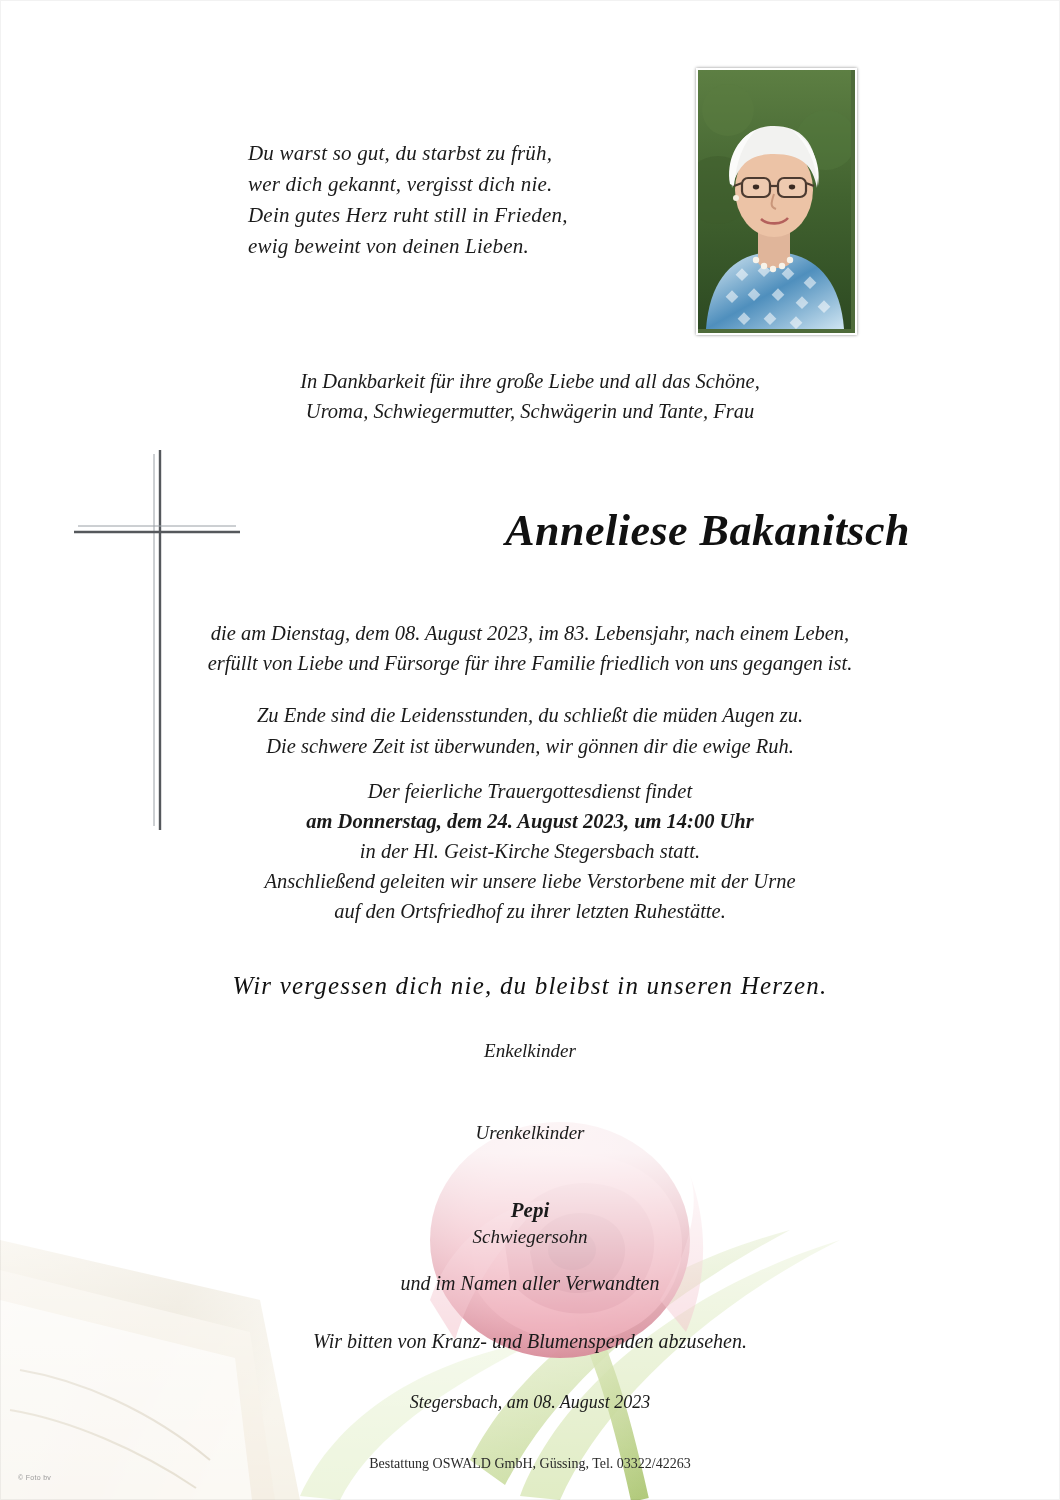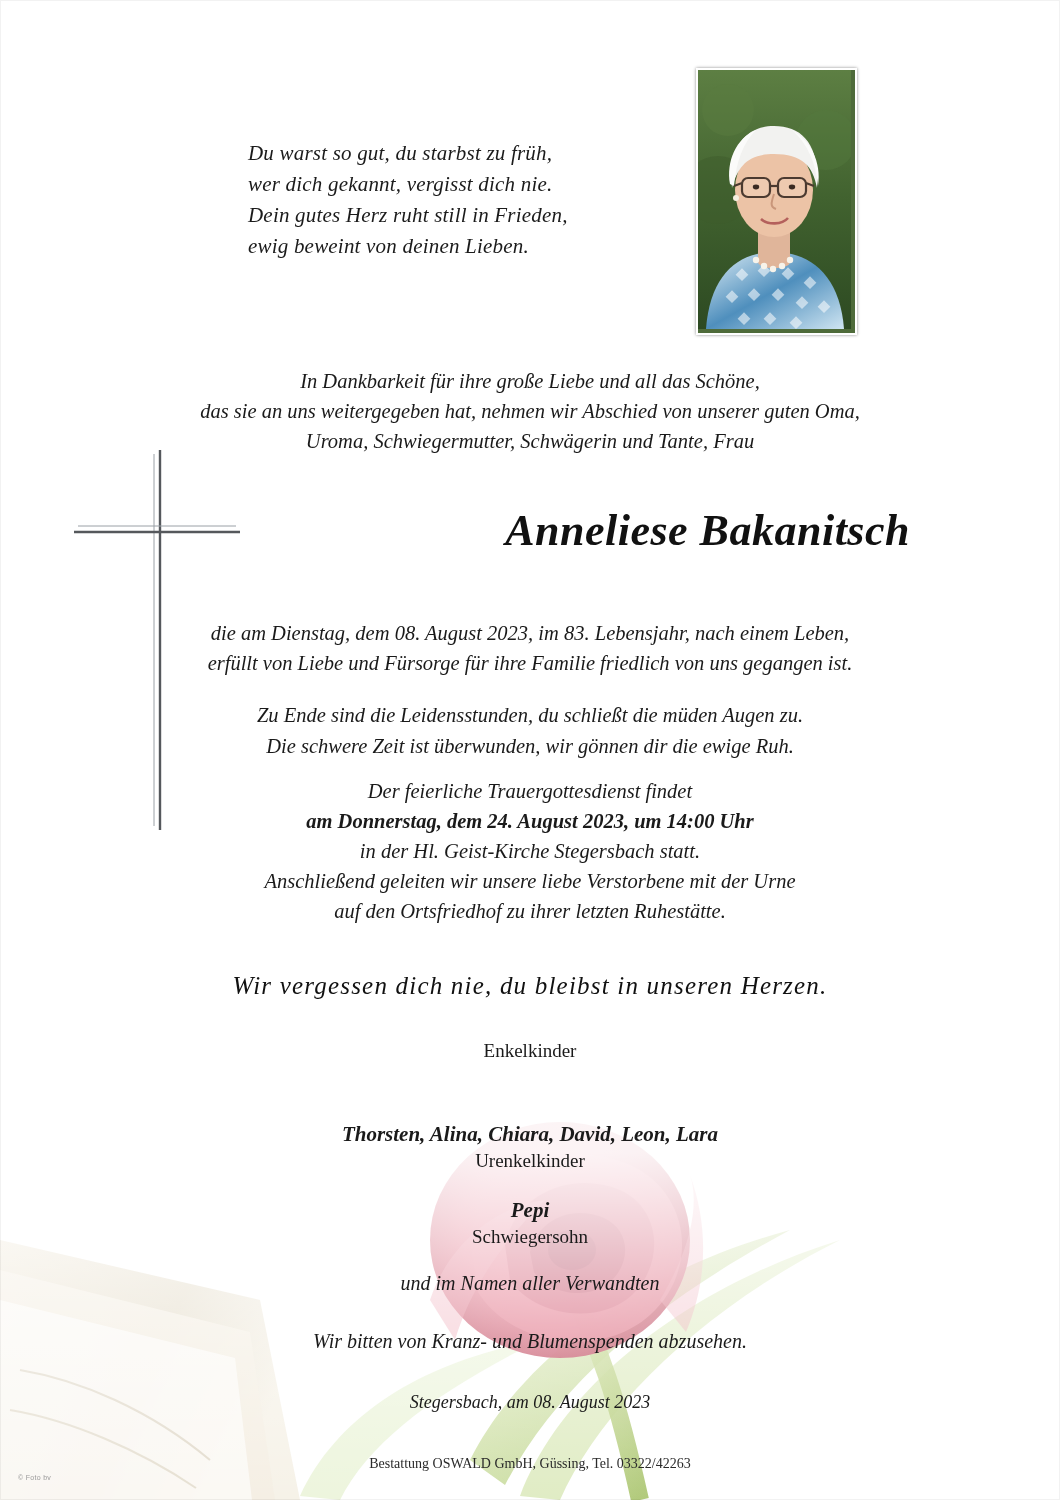--- a/index.html
+++ b/index.html
@@ -155,20 +155,21 @@
     width: 760px;
     text-align: center;
   }
   .family-names {
     font-style: italic;
     font-weight: bold;
     font-size: 21px;
     line-height: 28px;
   }
   .family-rel {
+    font-style: italic;
     font-size: 19px;
     line-height: 26px;
   }
 
   .closing-line {
     position: absolute;
     left: 150px;
     width: 760px;
     text-align: center;
     font-style: italic;
@@ -333,21 +334,20 @@
 
     <svg class="cross" viewBox="0 0 180 400">
       <line x1="96" y1="10" x2="96" y2="390" stroke="#55585c" stroke-width="2.4"></line>
       <line x1="90" y1="14" x2="90" y2="386" stroke="#9aa0a6" stroke-width="1"></line>
       <line x1="10" y1="92" x2="176" y2="92" stroke="#55585c" stroke-width="2.4"></line>
       <line x1="14" y1="86" x2="172" y2="86" stroke="#9aa0a6" stroke-width="1"></line>
     </svg>
 
     <div class="intro">
       <div>In Dankbarkeit für ihre große Liebe und all das Schöne,</div>
-      <div>das sie an uns weitergegeben hat, nehmen wir Abschied von unserer guten Oma,</div>
       <div>Uroma, Schwiegermutter, Schwägerin und Tante, Frau</div>
     </div>
 
     <div class="name">Anneliese Bakanitsch</div>
 
     <div class="death-info">
       <div>die am Dienstag, dem 08. August 2023, im 83. Lebensjahr, nach einem Leben,</div>
       <div>erfüllt von Liebe und Fürsorge für ihre Familie friedlich von uns gegangen ist.</div>
     </div>
 
@@ -364,21 +364,20 @@
       <div>auf den Ortsfriedhof zu ihrer letzten Ruhestätte.</div>
     </div>
 
     <div class="farewell">Wir vergessen dich nie, du bleibst in unseren Herzen.</div>
 
     <div class="family-block" style="top:1038px;">
       <div class="family-rel">Enkelkinder</div>
     </div>
 
     <div class="family-block" style="top:1120px;">
-      <div class="family-names">Thorsten, Alina, Chiara, David, Leon, Lara</div>
       <div class="family-rel">Urenkelkinder</div>
     </div>
 
     <div class="family-block" style="top:1196px;">
       <div class="family-names">Pepi</div>
       <div class="family-rel">Schwiegersohn</div>
     </div>
 
     <div class="closing-line" style="top:1272px;">und im Namen aller Verwandten</div>
     <div class="closing-line" style="top:1330px;">Wir bitten von Kranz- und Blumenspenden abzusehen.</div>

